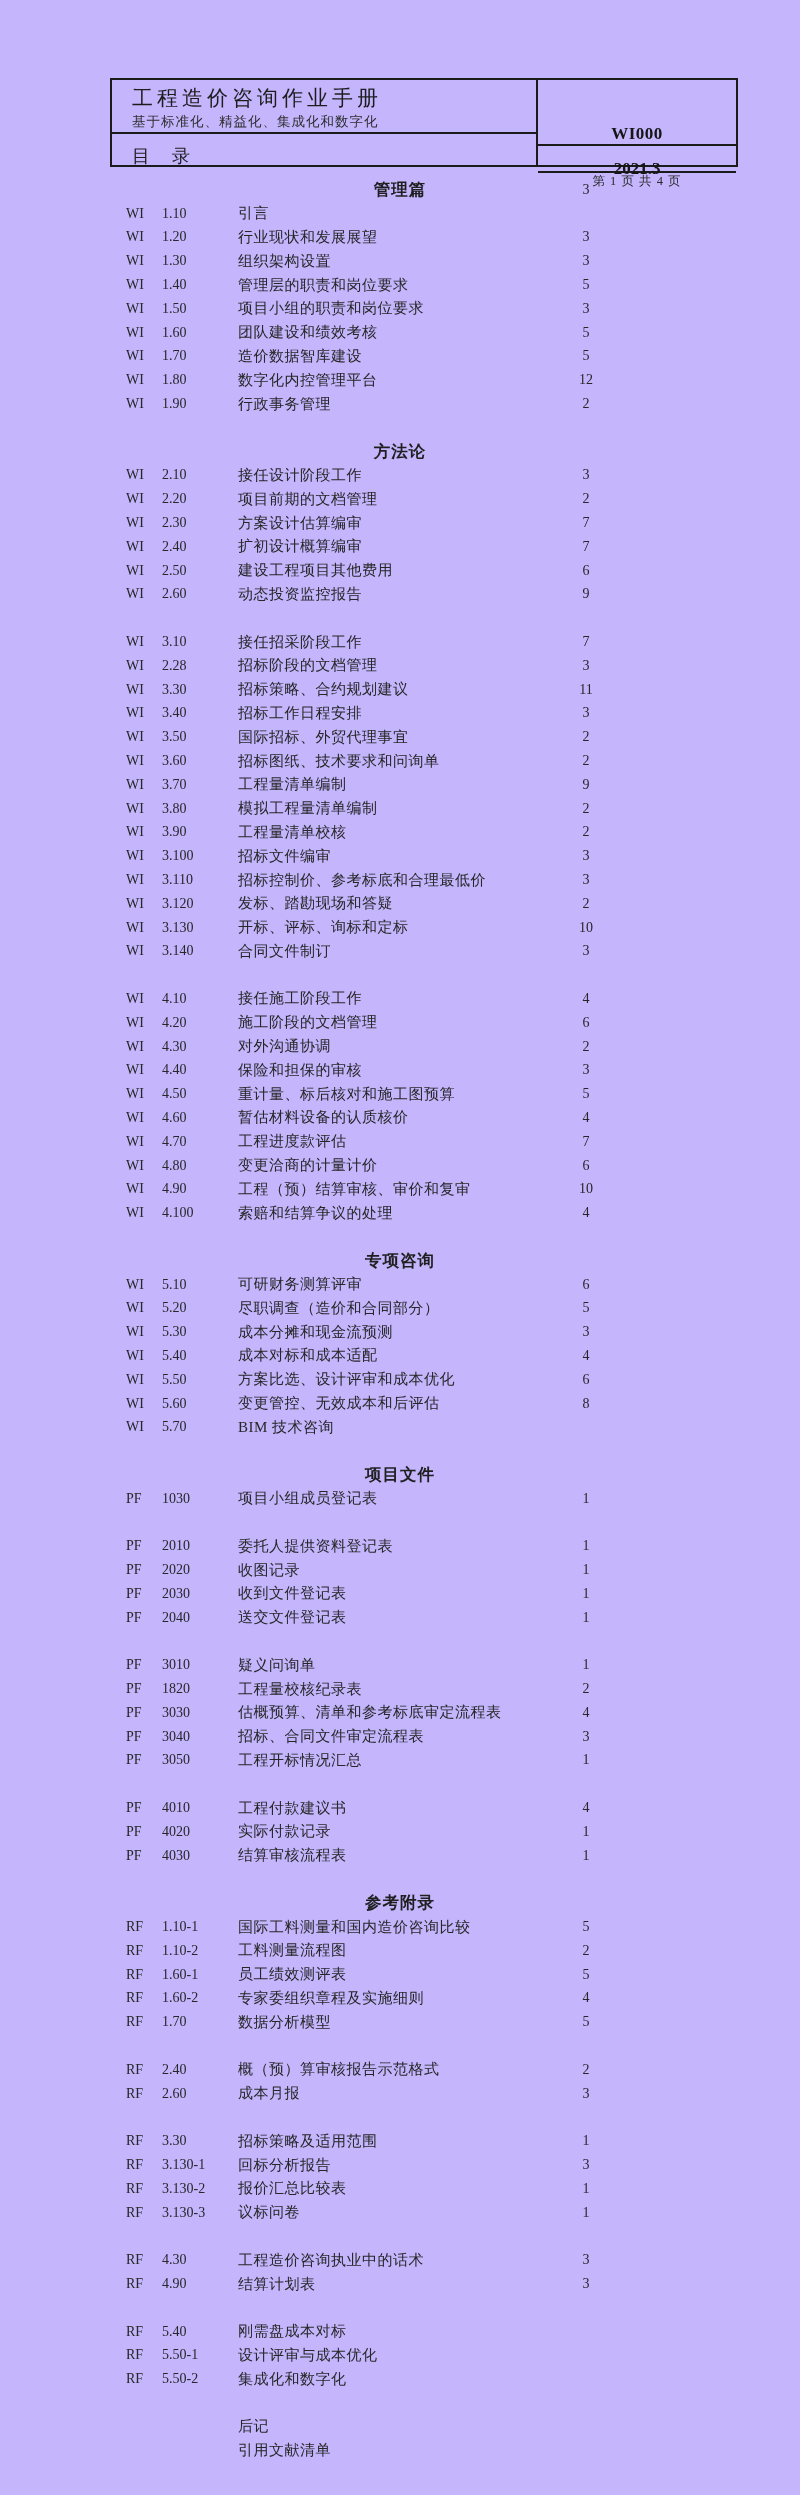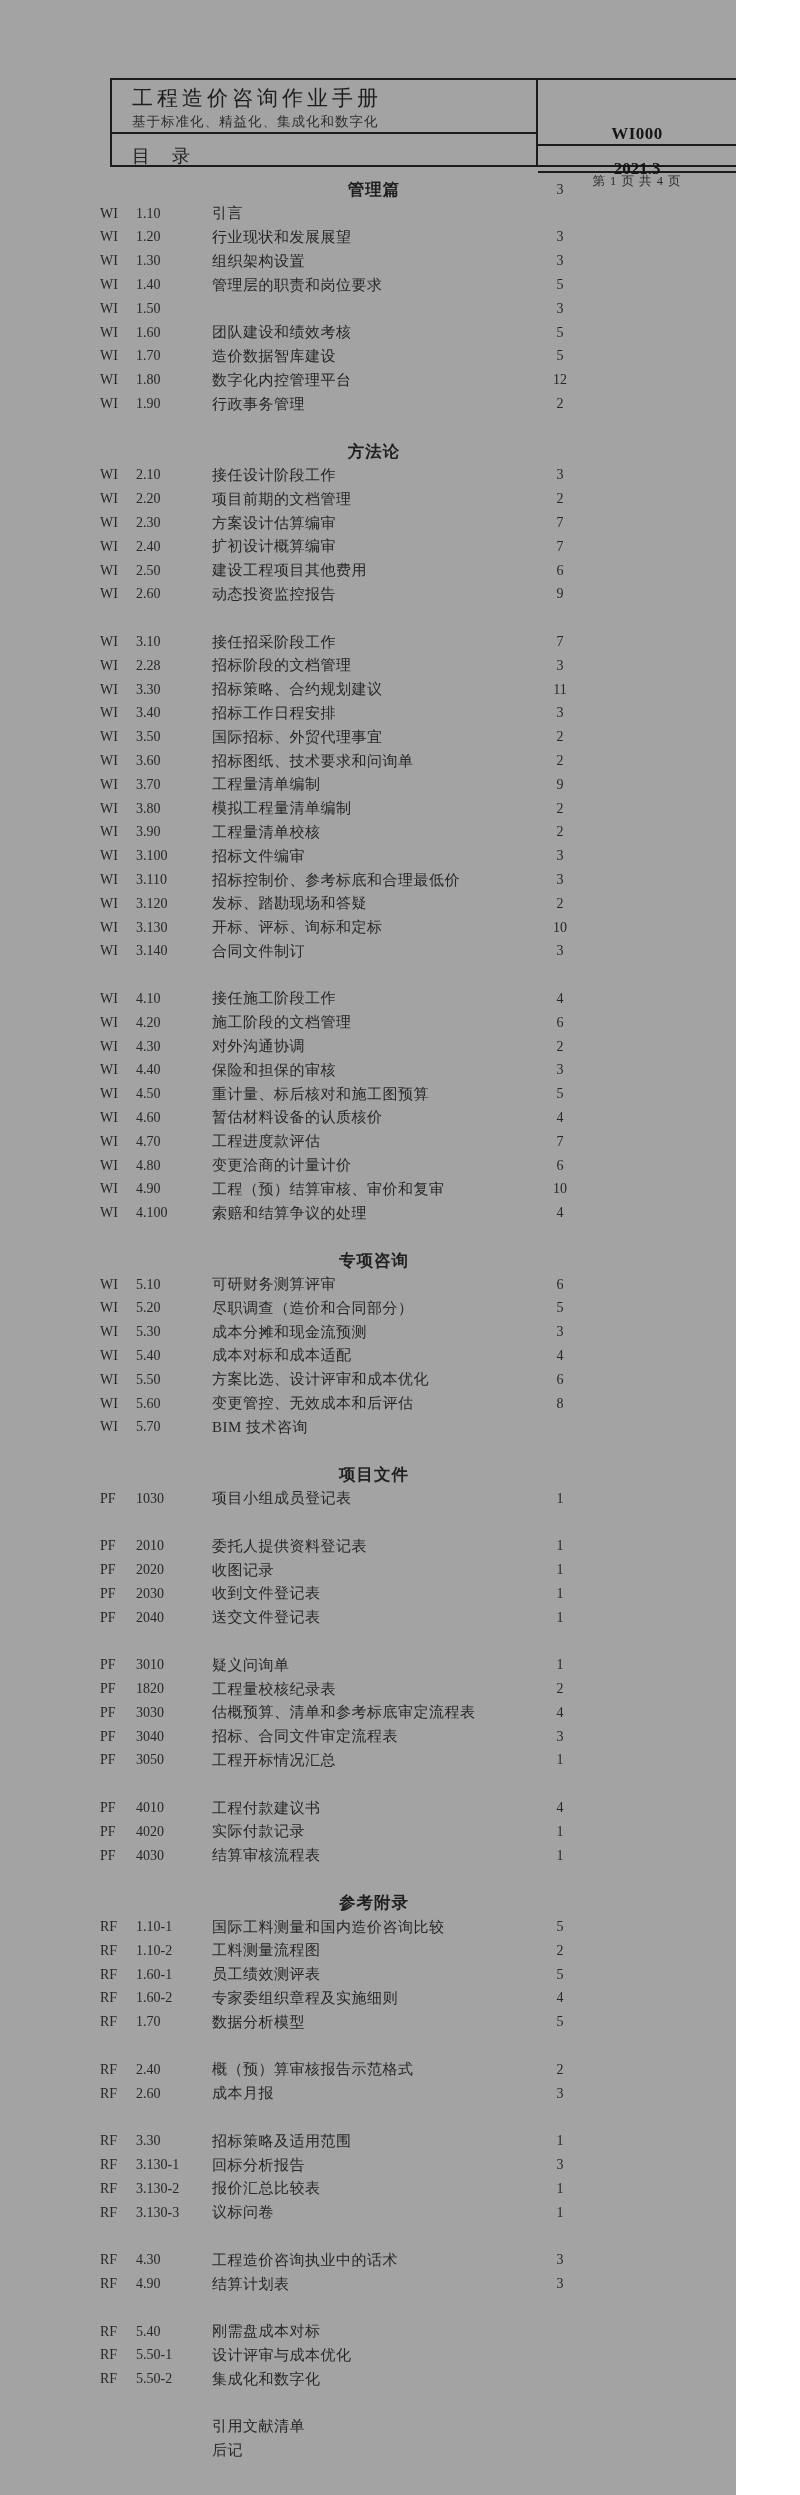--- a/index.html
+++ b/index.html
@@ -1,17 +1,17 @@
 <!DOCTYPE html>
 <html><head>
 <meta charset="utf-8">
 <style>
   html,body{margin:0;padding:0;background:#ffffff;}
   .page{
-    position:relative;width:736px;height:2495px;background:#a3a3a3;
+    position:relative;width:800px;height:2495px;background:#c4b5fd;
     font-family:"Liberation Serif","DejaVu Serif",serif;color:#242424;
     overflow:hidden;
   }
   
   .header-box{
     position:absolute;left:110px;top:78px;width:628px;height:89px;
     border:2px solid #1b1b1b;display:flex;box-sizing:border-box;
   }
   .header-left{width:426px;border-right:2px solid #1b1b1b;display:flex;flex-direction:column;box-sizing:border-box;}
   .header-title-block{height:56px;border-bottom:2px solid #1b1b1b;box-sizing:border-box;padding:5px 0 0 20px;}
@@ -22,21 +22,21 @@
   .header-right{flex:1;display:flex;flex-direction:column;}
   .doc-code-row{height:29px;display:flex;align-items:center;justify-content:center;
     border-bottom:2px solid #1b1b1b;box-sizing:border-box;margin-top:44px;}
   .doc-code{font-size:17px;font-weight:bold;letter-spacing:.5px;color:#151515;}
   .doc-date-row{height:27px;display:flex;align-items:center;justify-content:center;
     border-bottom:2px solid #1b1b1b;box-sizing:border-box;}
   .doc-date{font-size:17px;font-weight:bold;color:#151515;margin-top:20px;}
   .page-indicator-row{flex:1;display:flex;align-items:flex-start;justify-content:center;}
   .page-indicator{font-size:12.5px;letter-spacing:1px;color:#2b2b2b;white-space:nowrap;}
   
-  .toc{position:absolute;left:100px;top:178px;width:548px;}
+  .toc{position:absolute;left:126px;top:178px;width:548px;}
   .row{position:relative;height:23.8px;display:flex;align-items:center;}
   .gap-row{height:23.8px;}
   .heading-row .heading-text{
     display:block;width:100%;text-align:center;font-size:16.5px;font-weight:bold;
     letter-spacing:1px;color:#1f1f1f;
   }
   .item-row .code{width:36px;flex:none;font-size:14px;color:#272727;}
   .item-row .num{width:76px;flex:none;font-size:14px;color:#272727;}
   .item-row .title{flex:1;font-size:15px;color:#272727;letter-spacing:.5px;white-space:nowrap;overflow:hidden;}
   .page-num{
@@ -98,20 +98,21 @@
   </div>
       <div class="row item-row">
     <span class="code">WI</span>
     <span class="num">1.40</span>
     <span class="title">管理层的职责和岗位要求</span>
     <span class="page-num">5</span>
   </div>
       <div class="row item-row">
     <span class="code">WI</span>
     <span class="num">1.50</span>
+    <span class="title">项目小组的职责和岗位要求</span>
     <span class="page-num">3</span>
   </div>
       <div class="row item-row">
     <span class="code">WI</span>
     <span class="num">1.60</span>
     <span class="title">团队建设和绩效考核</span>
     <span class="page-num">5</span>
   </div>
       <div class="row item-row">
     <span class="code">WI</span>
@@ -553,24 +554,24 @@
       <div class="row item-row">
     <span class="code">RF</span>
     <span class="num">5.50-2</span>
     <span class="title">集成化和数字化</span>
     <span class="page-num"></span>
   </div>
       <div class="row gap-row"></div>
       <div class="row item-row">
     <span class="code"></span>
     <span class="num"></span>
-    <span class="title">引用文献清单</span>
+    <span class="title">后记</span>
     <span class="page-num"></span>
   </div>
       <div class="row item-row">
     <span class="code"></span>
     <span class="num"></span>
-    <span class="title">后记</span>
+    <span class="title">引用文献清单</span>
     <span class="page-num"></span>
   </div>
     </div>
 
 </div>
 
 </body></html>

